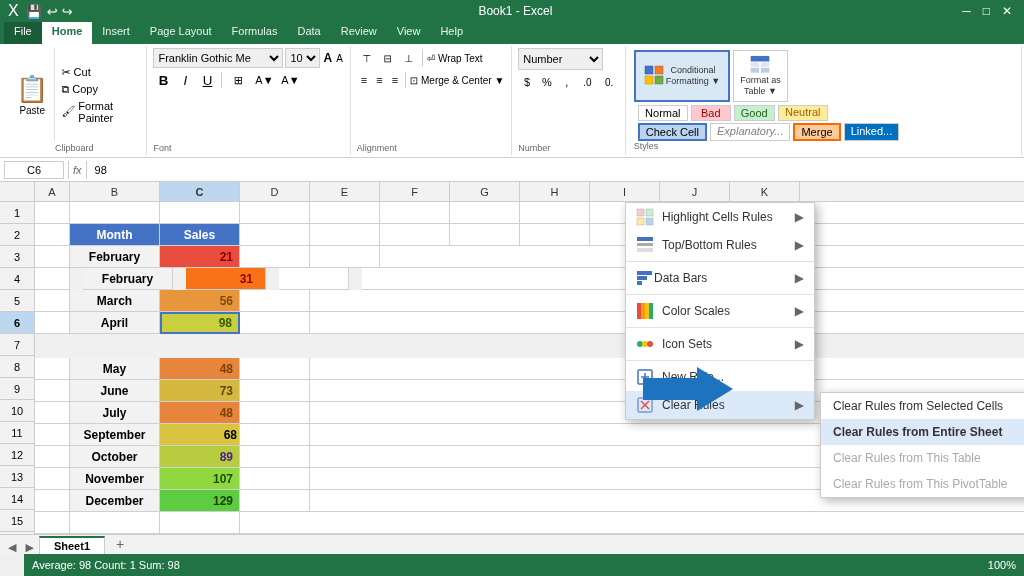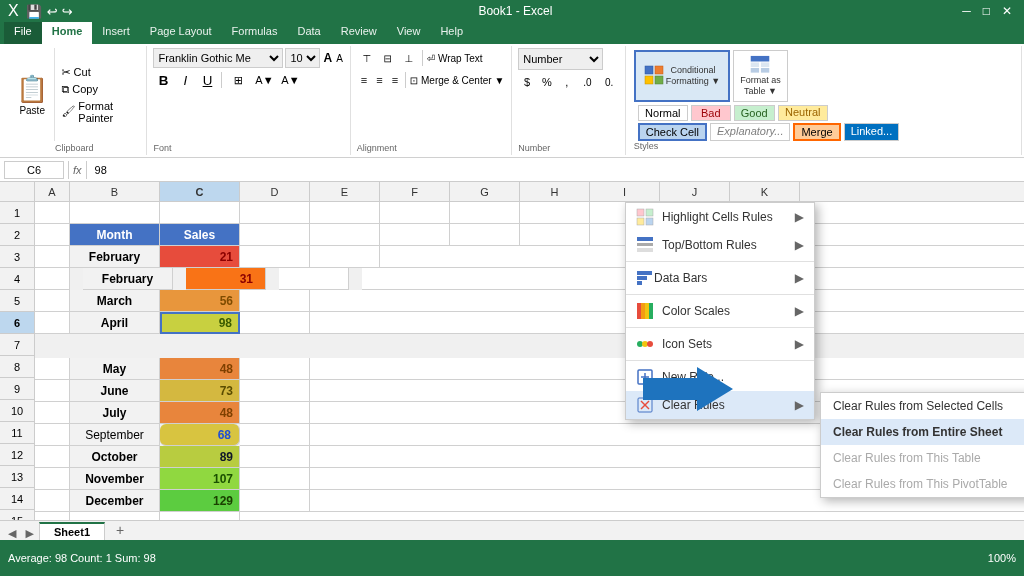--- a/index.html
+++ b/index.html
@@ -282,30 +282,30 @@
           <div style="width:35px; border-right:1px solid #d0d0d0; border-bottom:1px solid #d0d0d0; background:white;"></div>
           <div style="width:90px; border-right:1px solid #d0d0d0; border-bottom:1px solid #d0d0d0; background:#f2f2f2; display:flex; align-items:center; justify-content:center; font-size:12px; font-weight:bold;">July</div>
           <div style="width:80px; border-right:1px solid #d0d0d0; border-bottom:1px solid #d0d0d0; background:#e8853c; display:flex; align-items:center; justify-content:flex-end; padding-right:6px; font-size:12px; font-weight:bold; color:#7f4000;">48</div>
           <div style="width:70px; border-right:1px solid #d0d0d0; border-bottom:1px solid #d0d0d0; background:white;"></div>
           <div style="flex:1; border-bottom:1px solid #d0d0d0; background:white;"></div>
         </div>
 
 
         <div style="display:flex; height:22px;">
           <div style="width:35px; border-right:1px solid #d0d0d0; border-bottom:1px solid #d0d0d0; background:white;"></div>
-          <div style="width:90px; border-right:1px solid #d0d0d0; border-bottom:1px solid #d0d0d0; background:#f2f2f2; display:flex; align-items:center; justify-content:center; font-size:12px; font-weight:normal;">September</div>
-          <div style="width:80px; border-right:1px solid #d0d0d0; border-bottom:1px solid #d0d0d0; background:#d8c440; display:flex; align-items:center; justify-content:flex-end; padding-right:8px; font-size:12px; font-weight:bold; color:#1d4ed8;border-radius:6px;">68</div>
+          <div style="width:90px; border-right:1px solid #d0d0d0; border-bottom:1px solid #d0d0d0; background:#f2f2f2; display:flex; align-items:center; justify-content:center; font-size:12px; font-weight:bold;">September</div>
+          <div style="width:80px; border-right:1px solid #d0d0d0; border-bottom:1px solid #d0d0d0; background:#d8c440; display:flex; align-items:center; justify-content:flex-end; padding-right:2px; font-size:12px; font-weight:bold; color:#000000;">68</div>
           <div style="width:70px; border-right:1px solid #d0d0d0; border-bottom:1px solid #d0d0d0; background:white;"></div>
           <div style="flex:1; border-bottom:1px solid #d0d0d0; background:white;"></div>
         </div>
 
         <div style="display:flex; height:22px;">
           <div style="width:35px; border-right:1px solid #d0d0d0; border-bottom:1px solid #d0d0d0; background:white;"></div>
           <div style="width:90px; border-right:1px solid #d0d0d0; border-bottom:1px solid #d0d0d0; background:#f2f2f2; display:flex; align-items:center; justify-content:center; font-size:12px; font-weight:bold;">October</div>
-          <div style="width:80px; border-right:1px solid #d0d0d0; border-bottom:1px solid #d0d0d0; background:#b8cc40; display:flex; align-items:center; justify-content:flex-end; padding-right:6px; font-size:12px; font-weight:bold; color:#0f172a;">89</div>
+          <div style="width:80px; border-right:1px solid #d0d0d0; border-bottom:1px solid #d0d0d0; background:#b8cc40; display:flex; align-items:center; justify-content:flex-end; padding-right:6px; font-size:12px; font-weight:bold; color:#4c1d95;">89</div>
           <div style="width:70px; border-right:1px solid #d0d0d0; border-bottom:1px solid #d0d0d0; background:white;"></div>
           <div style="flex:1; border-bottom:1px solid #d0d0d0; background:white;"></div>
         </div>
 
         <div style="display:flex; height:22px;">
           <div style="width:35px; border-right:1px solid #d0d0d0; border-bottom:1px solid #d0d0d0; background:white;"></div>
           <div style="width:90px; border-right:1px solid #d0d0d0; border-bottom:1px solid #d0d0d0; background:#f2f2f2; display:flex; align-items:center; justify-content:center; font-size:12px; font-weight:bold;">November</div>
           <div style="width:80px; border-right:1px solid #d0d0d0; border-bottom:1px solid #d0d0d0; background:#90d840; display:flex; align-items:center; justify-content:flex-end; padding-right:6px; font-size:12px; font-weight:bold; color:#1a5000;">107</div>
           <div style="width:70px; border-right:1px solid #d0d0d0; border-bottom:1px solid #d0d0d0; background:white;"></div>
           <div style="flex:1; border-bottom:1px solid #d0d0d0; background:white;"></div>
@@ -436,18 +436,18 @@
     </div>
   </div>
 
   <div style="background:#f2f2f2; border-top:1px solid #ccc; height:20px; display:flex; align-items:flex-end; padding-left:4px; gap:1px;">
     <div style="padding:0 4px; font-size:11px; cursor:pointer; color:#666;">◀</div>
     <div style="padding:0 4px; font-size:11px; cursor:pointer; color:#666;">▶</div>
     <div style="padding:2px 14px; border:1px solid #ccc; border-bottom:none; background:white; font-size:11px; cursor:pointer; font-weight:bold; border-top:2px solid #217346;">Sheet1</div>
     <div style="padding:2px 8px; font-size:14px; cursor:pointer; color:#666; margin-left:2px;">+</div>
   </div>
 
-  <div style="background:#217346; height:36px; display:flex; align-items:center; padding:0 8px; color:white; font-size:11px; justify-content:space-between;">
+  <div style="background:#217346; height:22px; display:flex; align-items:center; padding:0 8px; color:white; font-size:11px; justify-content:space-between;margin-left:24px;">
     <span>Average: 98    Count: 1    Sum: 98</span>
     <span>100%</span>
   </div>
 
 </div>
 
 </body></html>

